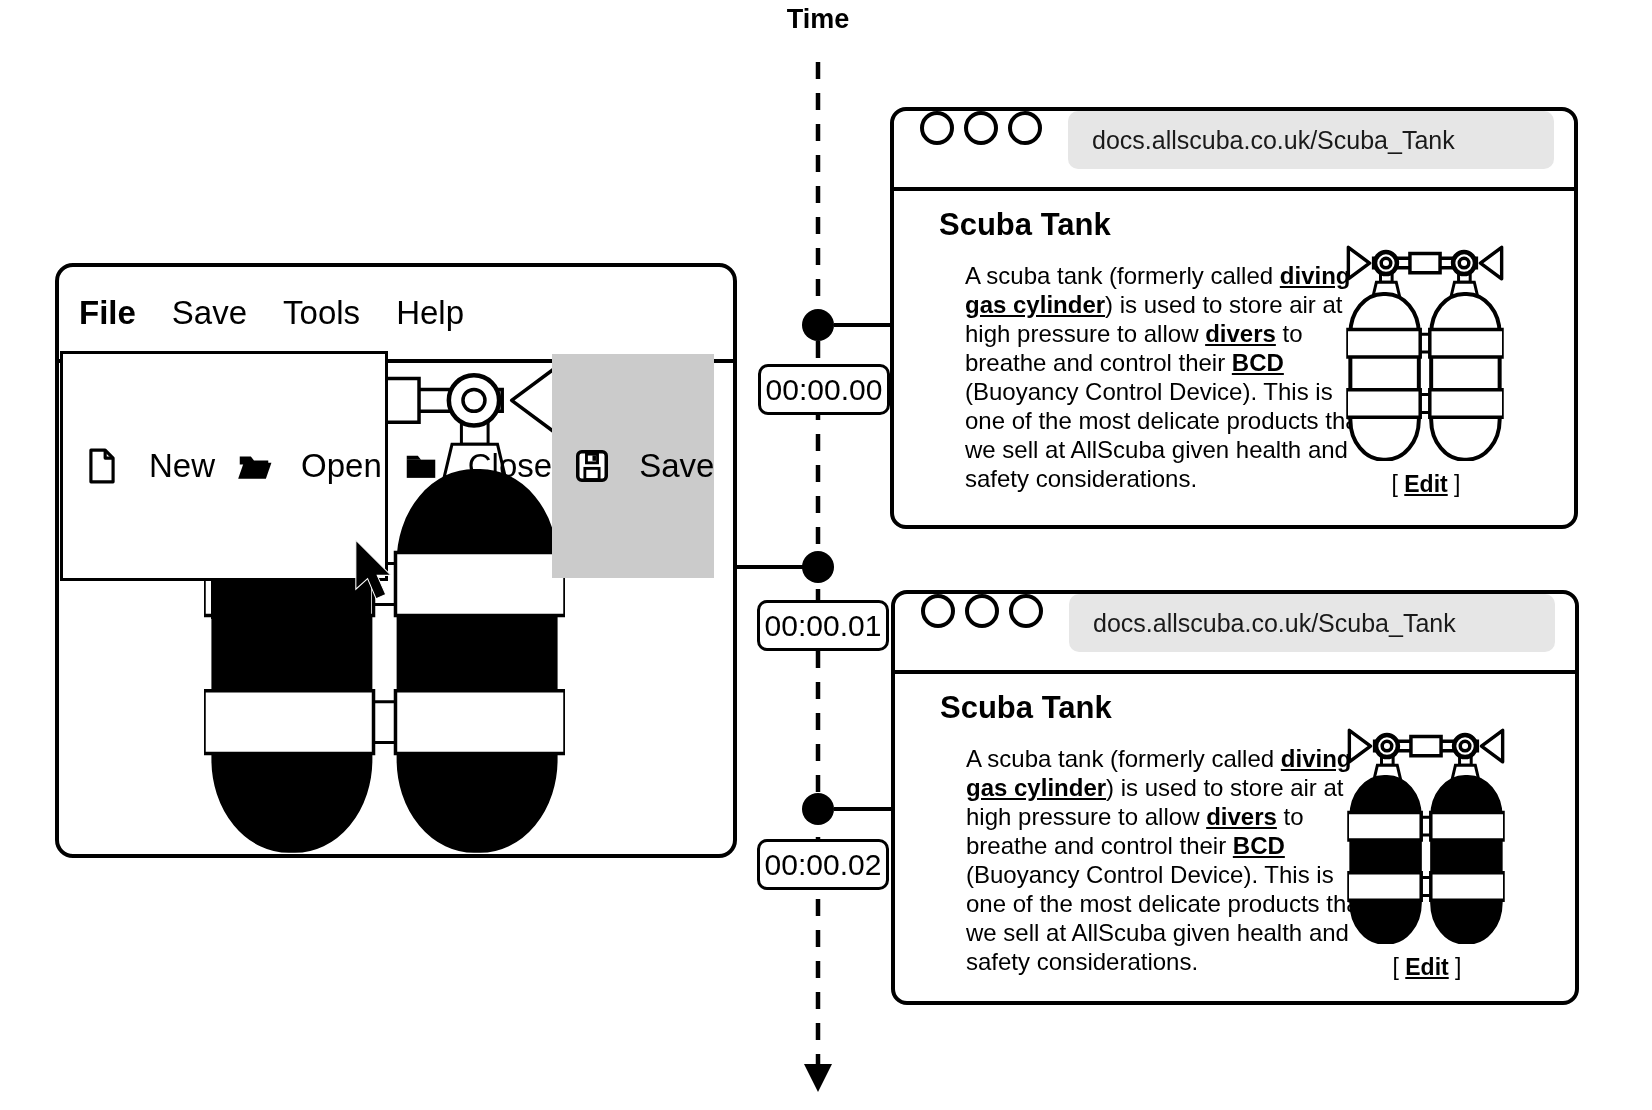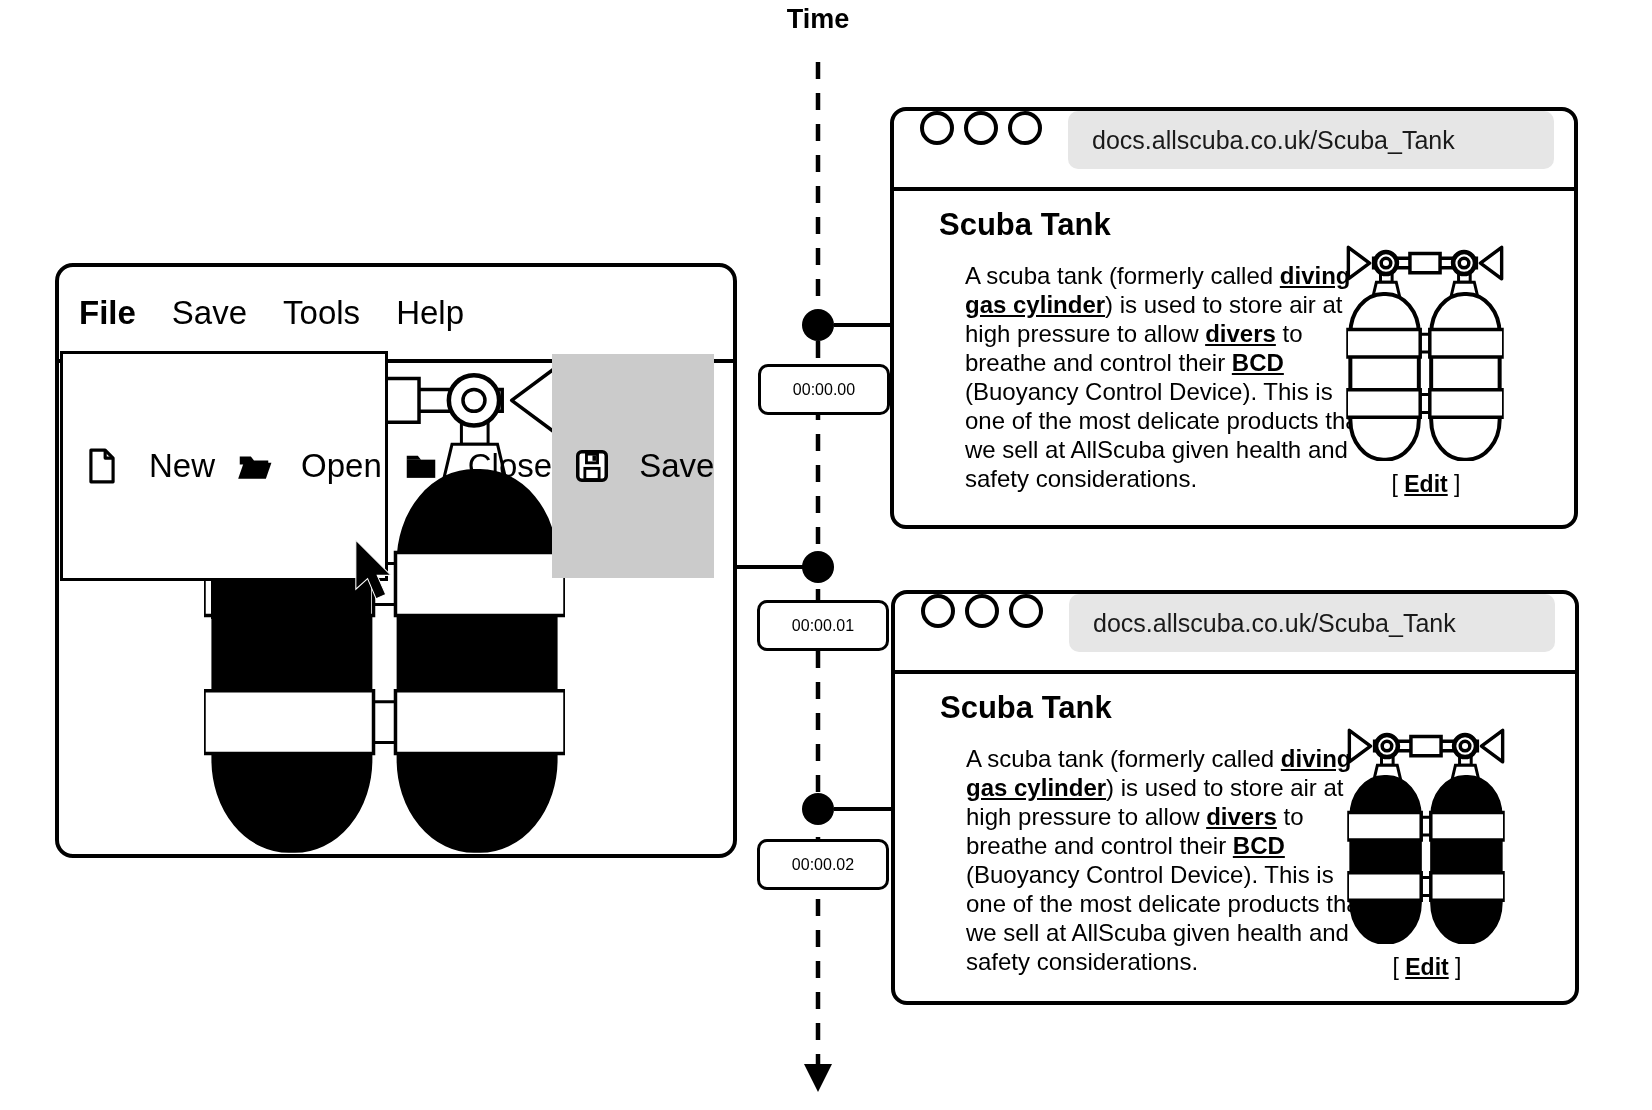--- a/index.html
+++ b/index.html
@@ -6,21 +6,21 @@
   .canvas{position:relative;width:1652px;height:1110px;background:#fff;overflow:hidden;
           font-family:"Liberation Sans","DejaVu Sans",sans-serif;color:#000;}
   svg{display:block;}
   .lines-layer{position:absolute;left:0;top:0;z-index:0;}
 
   .time-label{position:absolute;left:738px;top:4px;width:160px;text-align:center;
               font-size:27px;font-weight:bold;z-index:2;}
 
   .timestamp{position:absolute;width:126px;height:45px;background:#fff;border:3px solid #000;
              border-radius:10px;display:flex;align-items:center;justify-content:center;
-             font-size:16px;z-index:3;}
+             font-size:30px;z-index:3;}
   .ts1{left:758px;top:364px;} .ts2{left:757px;top:600px;} .ts3{left:757px;top:839px;}
 
   
   .app-window{position:absolute;left:55px;top:263px;width:682px;height:595px;background:#fff;
               border:4px solid #000;border-radius:18px;z-index:1;box-sizing:border-box;}
   .menubar{position:absolute;left:0;top:0;width:100%;height:96px;border-bottom:4px solid #000;
            display:flex;align-items:center;gap:36px;padding-left:20px;box-sizing:border-box;
            font-size:33px;}
   .menubar .mi{white-space:nowrap;}
   .menubar .mi.first{font-weight:bold;}

